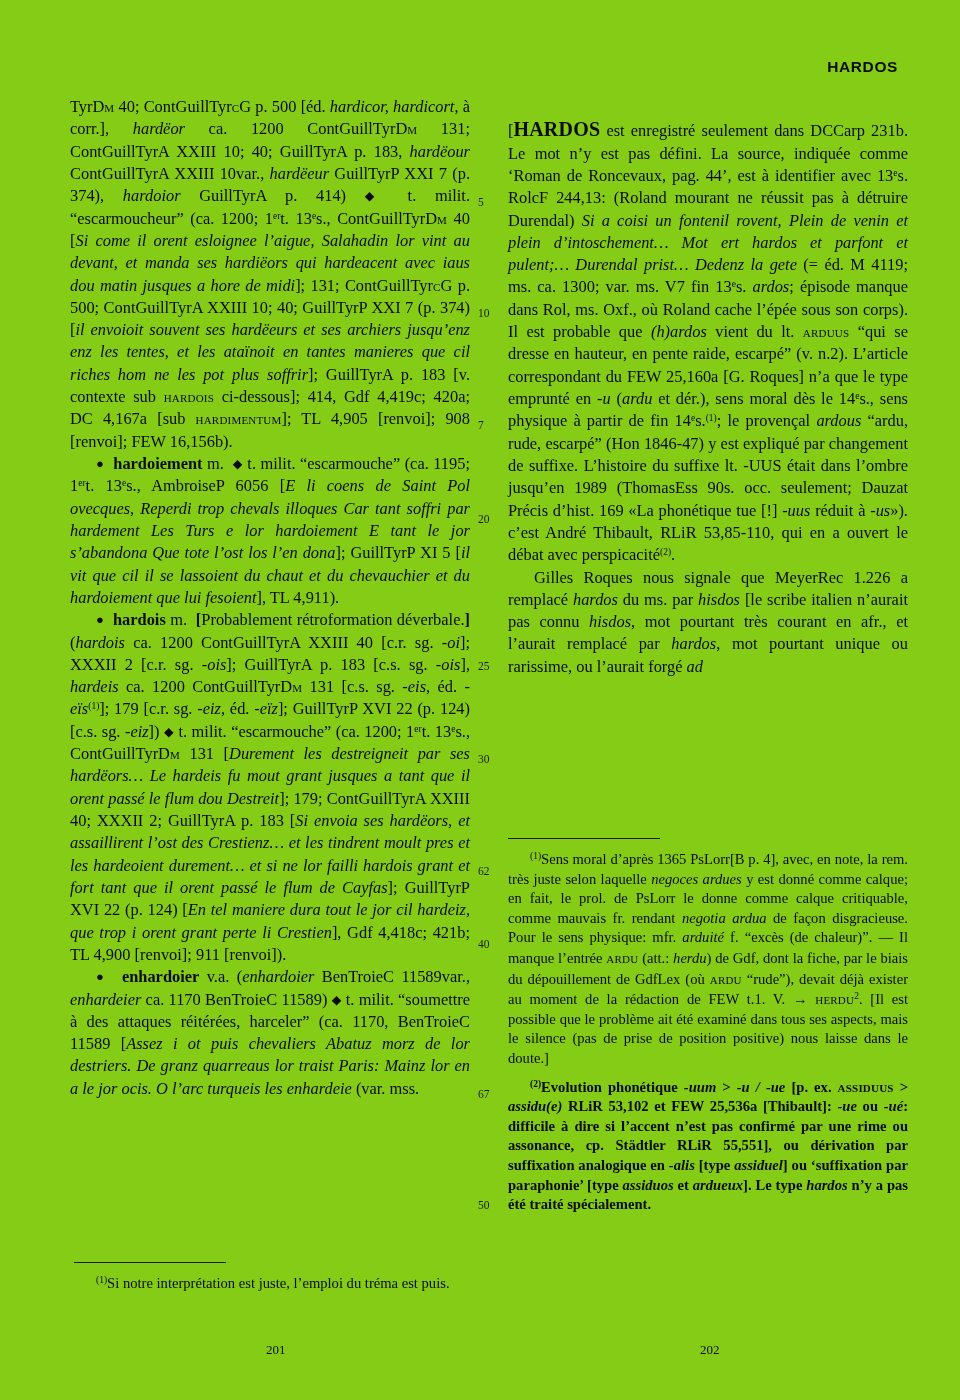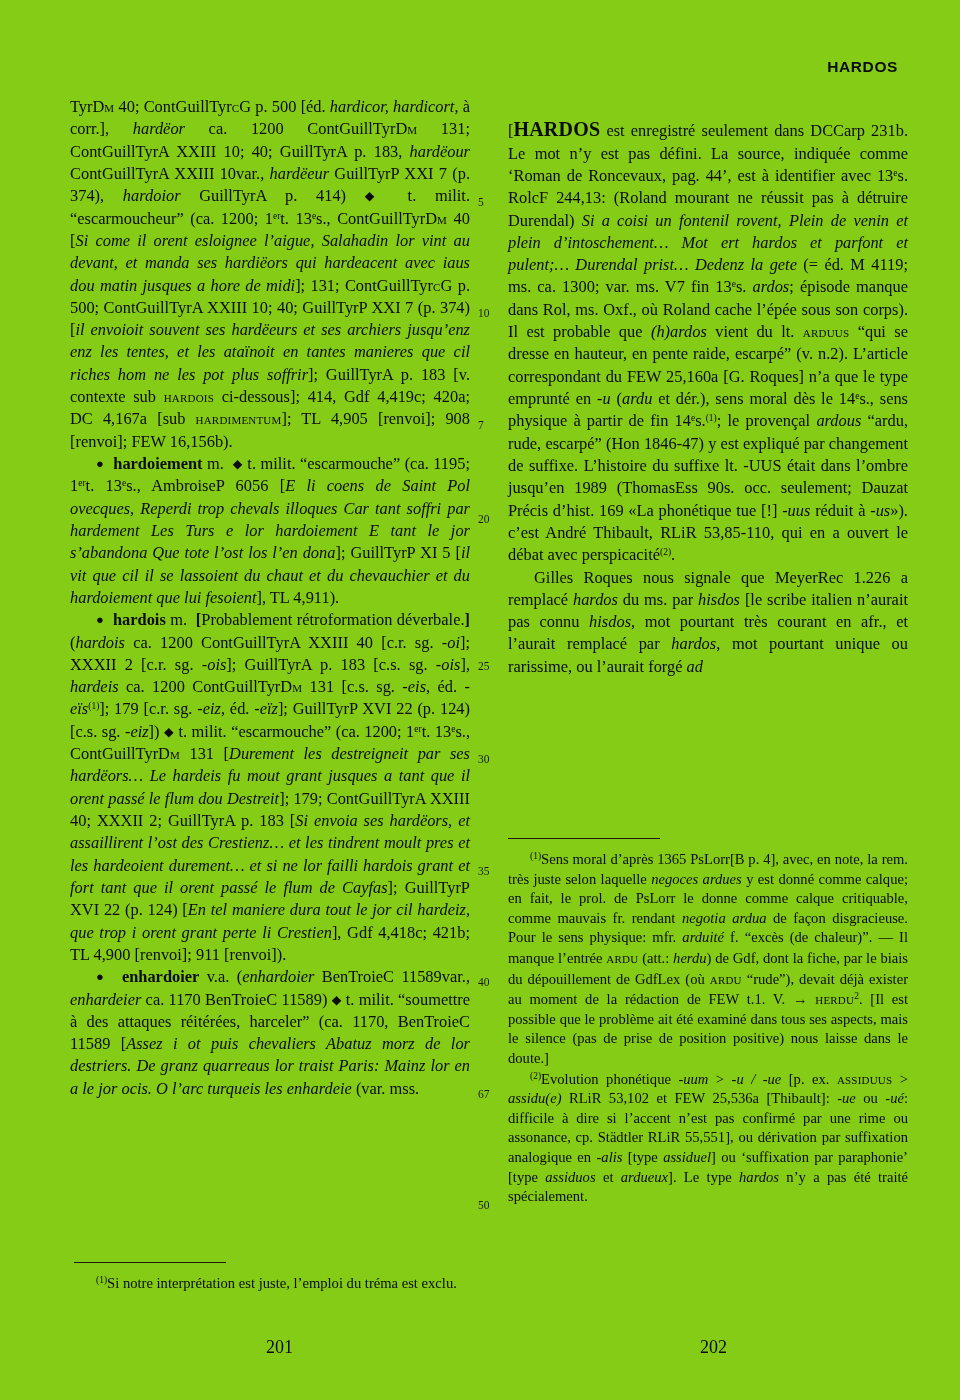--- a/index.html
+++ b/index.html
@@ -122,27 +122,27 @@
     height: 0;
     border-top: 1.6px solid #1a1a1a;
     margin: 0 0 11px 0;
   }
   .footnotes p {
     margin: 0;
     font-size: 14.6px;
     line-height: 19.6px;
     text-align: justify;
   }
-  .footnotes p + p { margin-top: 0; }
+  .footnotes p + p { margin-top: 8px; font-weight: bold; }
 
   
   .folio {
     position: absolute;
     bottom: 42px;
-    font-size: 18px;
+    font-size: 13px;
   }
   .folio-left  { left: 266px; }
   .folio-right { left: 700px; }
 </style>
 </head>
 <body>
 
 <div class="page">
 
   <div class="running-head">HARDOS</div>
@@ -171,29 +171,29 @@
     </div>
   </div>
 
   <div class="linenums">
     <div class="linenum" style="top:100px">5</div>
     <div class="linenum" style="top:211px">10</div>
     <div class="linenum" style="top:323px">7</div>
     <div class="linenum" style="top:417px">20</div>
     <div class="linenum" style="top:564px">25</div>
     <div class="linenum" style="top:657px">30</div>
-    <div class="linenum" style="top:769px">35</div>
-    <div class="linenum" style="top:880px">40</div>
+    <div class="linenum" style="top:769px">62</div>
+    <div class="linenum" style="top:842px">40</div>
     <div class="linenum" style="top:992px">67</div>
     <div class="linenum" style="top:1103px">50</div>
   </div>
 
   <div class="footnotes fn-left">
     <div class="fn-rule"></div>
-    <p style="text-indent:22px"><span class="fn-ref">(1)</span><span>Si notre interprétation est juste, l’emploi du tréma est exclu.</span></p>
+    <p style="text-indent:22px"><span class="fn-ref">(1)</span><span>Si notre interprétation est juste, l’emploi du tréma est puis.</span></p>
   </div>
 
   <div class="footnotes fn-right">
     <div class="fn-rule"></div>
     <p style="text-indent:22px"><span class="fn-ref">(1)</span>Sens moral d’après 1365 PsLorr[B p. 4], avec, en note, la rem. très juste selon laquelle <i>negoces ardues</i> y est donné comme calque; en fait, le prol. de PsLorr le donne comme calque critiquable, comme mauvais fr. rendant <i>negotia ardua</i> de façon disgracieuse. Pour le sens physique: mfr. <i>arduité</i> f. “excès (de chaleur)”. — Il manque l’entrée <span class="sc">ardu</span> (att.: <i>herdu</i>) de Gdf, dont la fiche, par le biais du dépouillement de GdfLex (où <span class="sc">ardu</span> “rude”), devait déjà exister au moment de la rédaction de FEW t.1. V. → <span class="sc">herdu</span><sup>2</sup>. [Il est possible que le problème ait été examiné dans tous ses aspects, mais le silence (pas de prise de position positive) nous laisse dans le doute.]</p>
     <p style="text-indent:22px"><span class="fn-ref">(2)</span>Evolution phonétique <i>-uum</i> &gt; <i>-u / -ue</i> [p. ex. <span class="sc">assiduus</span> &gt; <i>assidu(e)</i> RLiR 53,102 et FEW 25,536a [Thibault]: <i>-ue</i> ou <i>-ué</i>: difficile à dire si l’accent n’est pas confirmé par une rime ou assonance, cp. Städtler RLiR 55,551], ou dérivation par suffixation analogique en <i>-alis</i> [type <i>assiduel</i>] ou ‘suffixation par paraphonie’ [type <i>assiduos</i> et <i>ardueux</i>]. Le type <i>hardos</i> n’y a pas été traité spécialement.</p>
   </div>
 
   <div class="folio folio-left">201</div>
   <div class="folio folio-right">202</div>

